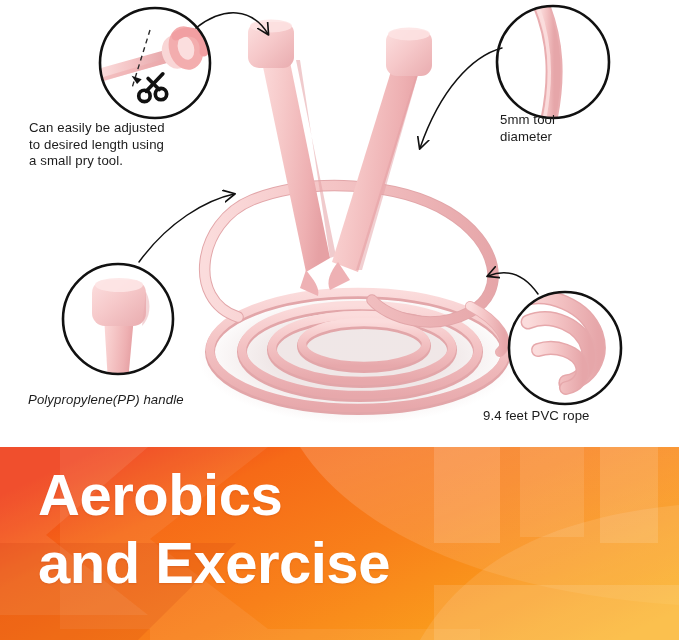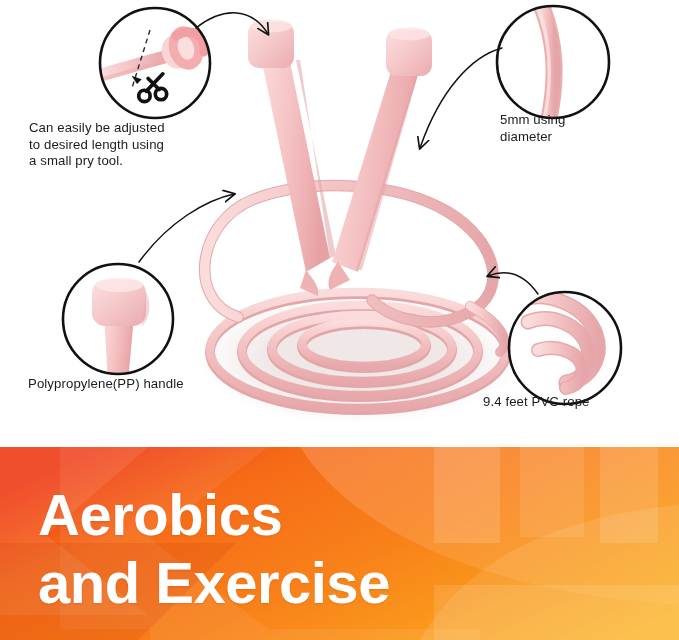--- a/index.html
+++ b/index.html
@@ -10,31 +10,31 @@
 
   
   #product-area{position:absolute;left:0;top:0;width:679px;height:504px;
                 background:#ffffff;overflow:hidden;}
   #product-svg{position:absolute;left:0;top:0;width:679px;height:447px;}
 
   .callout-text{position:absolute;color:#1c1c1c;font-size:13.2px;
                 line-height:16.5px;letter-spacing:.1px;white-space:pre-line;}
   #txt-adjust{left:29px;top:120px;width:215px;}
   #txt-cord{left:500px;top:112px;width:120px;}
-  #txt-handle{left:28px;top:376px;width:240px;}
-  #txt-rope{left:483px;top:394px;width:190px;}
+  #txt-handle{left:28px;top:392px;width:240px;font-style:italic;}
+  #txt-rope{left:483px;top:408px;width:190px;}
 
   
   #banner{position:absolute;left:0;top:447px;width:679px;height:193px;
           overflow:hidden;background:#f5731e;}
   #banner-svg{position:absolute;left:0;top:0;width:679px;height:193px;}
   #banner-title{position:absolute;left:38px;top:14px;width:560px;
                 color:#ffffff;font-size:58px;line-height:68px;
                 font-weight:bold;letter-spacing:-.5px;white-space:pre-line;
-                text-shadow:0 1px 2px rgba(150,40,0,.18);margin-top:20px;}
+                text-shadow:0 1px 2px rgba(150,40,0,.18);}
 </style>
 </head>
 <body>
 
 <div id="root">
 
   <div id="product-area">
 
     <svg id="product-svg" viewBox="0 0 679 447">
       <defs>
@@ -179,21 +179,21 @@
         <path d="M196,28 C224,6 252,8 268,34" marker-end="url(#arrowHead)"></path>
         <path d="M502,48 C472,56 440,90 420,148" marker-end="url(#arrowHead)"></path>
         <path d="M139,262 C168,222 206,200 234,194" marker-end="url(#arrowHead)"></path>
         <path d="M538,294 C524,274 508,268 488,276" marker-end="url(#arrowHead)"></path>
       </g>
     </svg>
 
     <div class="callout-text" id="txt-adjust">Can easily be adjusted
 to desired length using
 a small pry tool.</div>
-    <div class="callout-text" id="txt-cord">5mm using
+    <div class="callout-text" id="txt-cord">5mm tool
 diameter</div>
     <div class="callout-text" id="txt-handle">Polypropylene(PP) handle</div>
     <div class="callout-text" id="txt-rope">9.4 feet PVC rope</div>
   </div>
 
   <div id="banner">
     <svg id="banner-svg" viewBox="0 0 679 193" preserveAspectRatio="none">
       <defs>
         <linearGradient id="bgGrad" x1="0" y1="0.25" x2="1" y2="0.85">
           <stop offset="0%" stop-color="#ef3e19"></stop>

